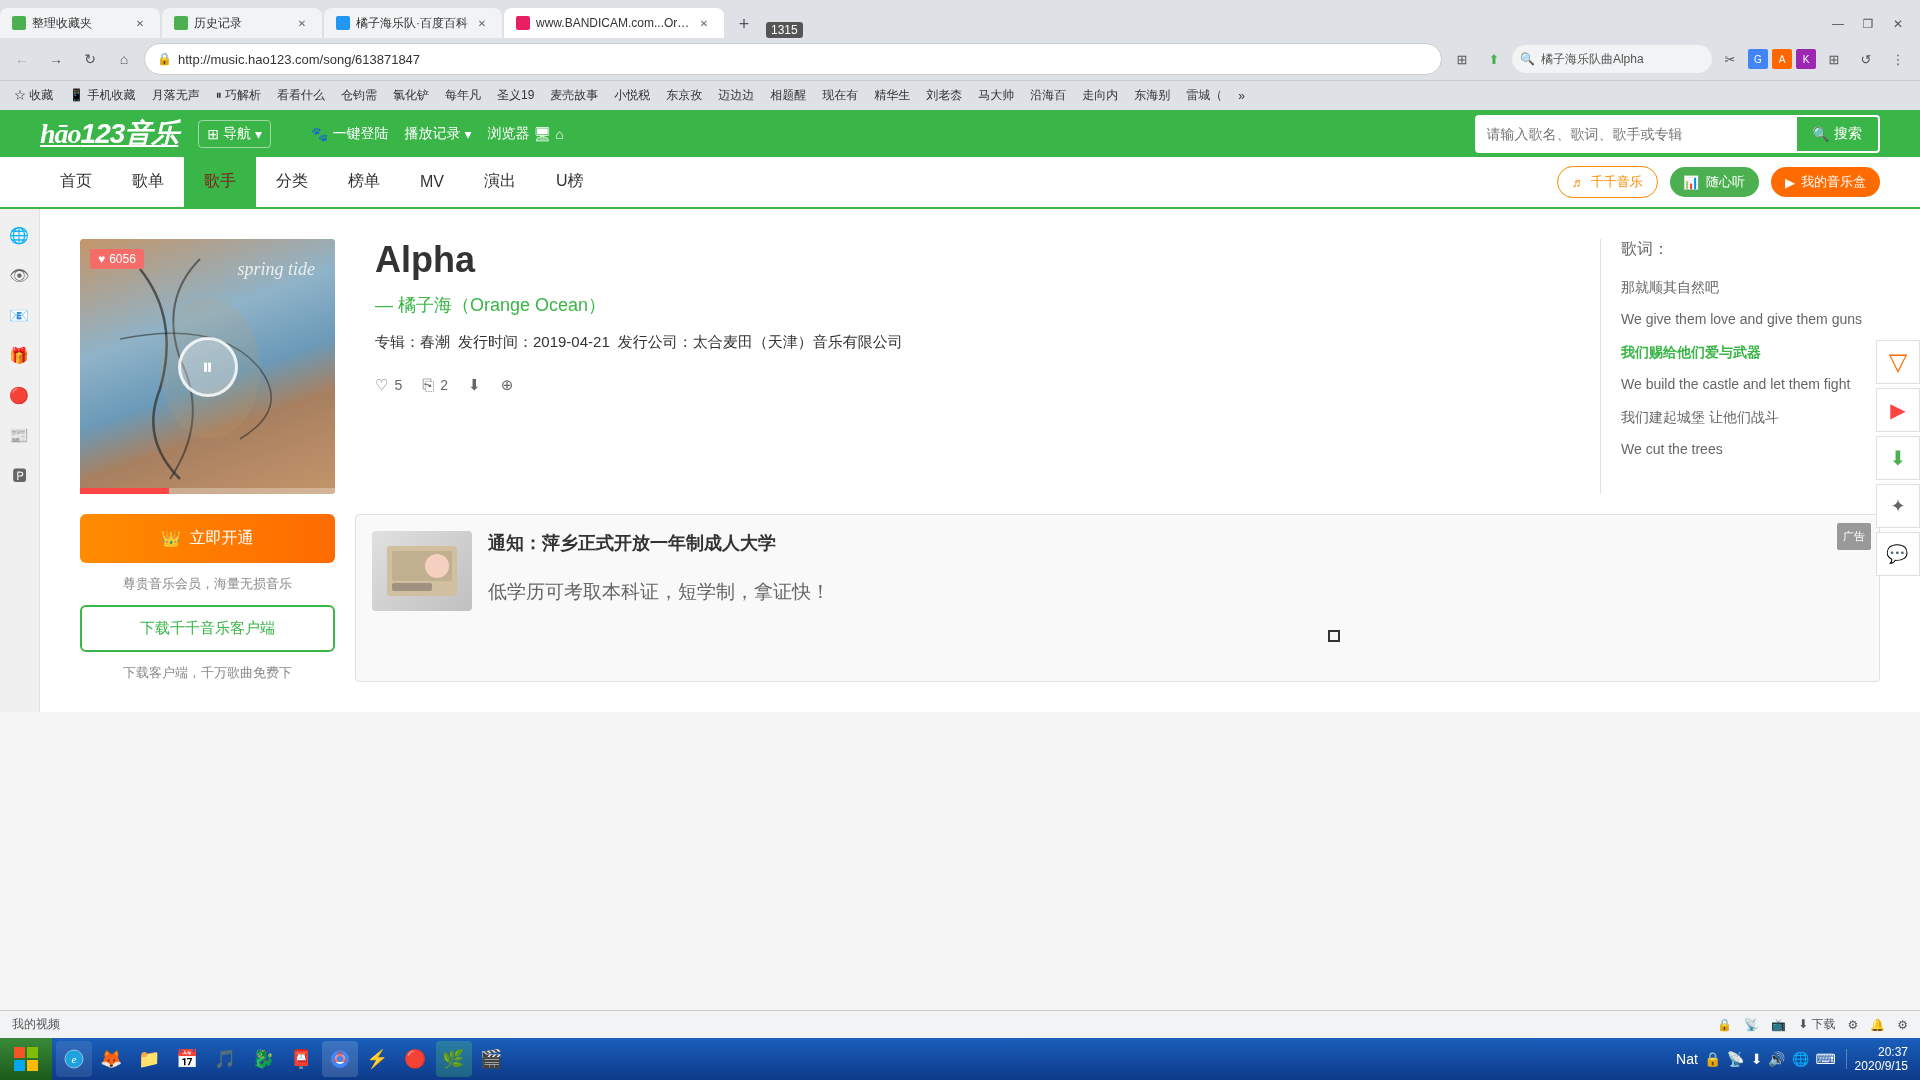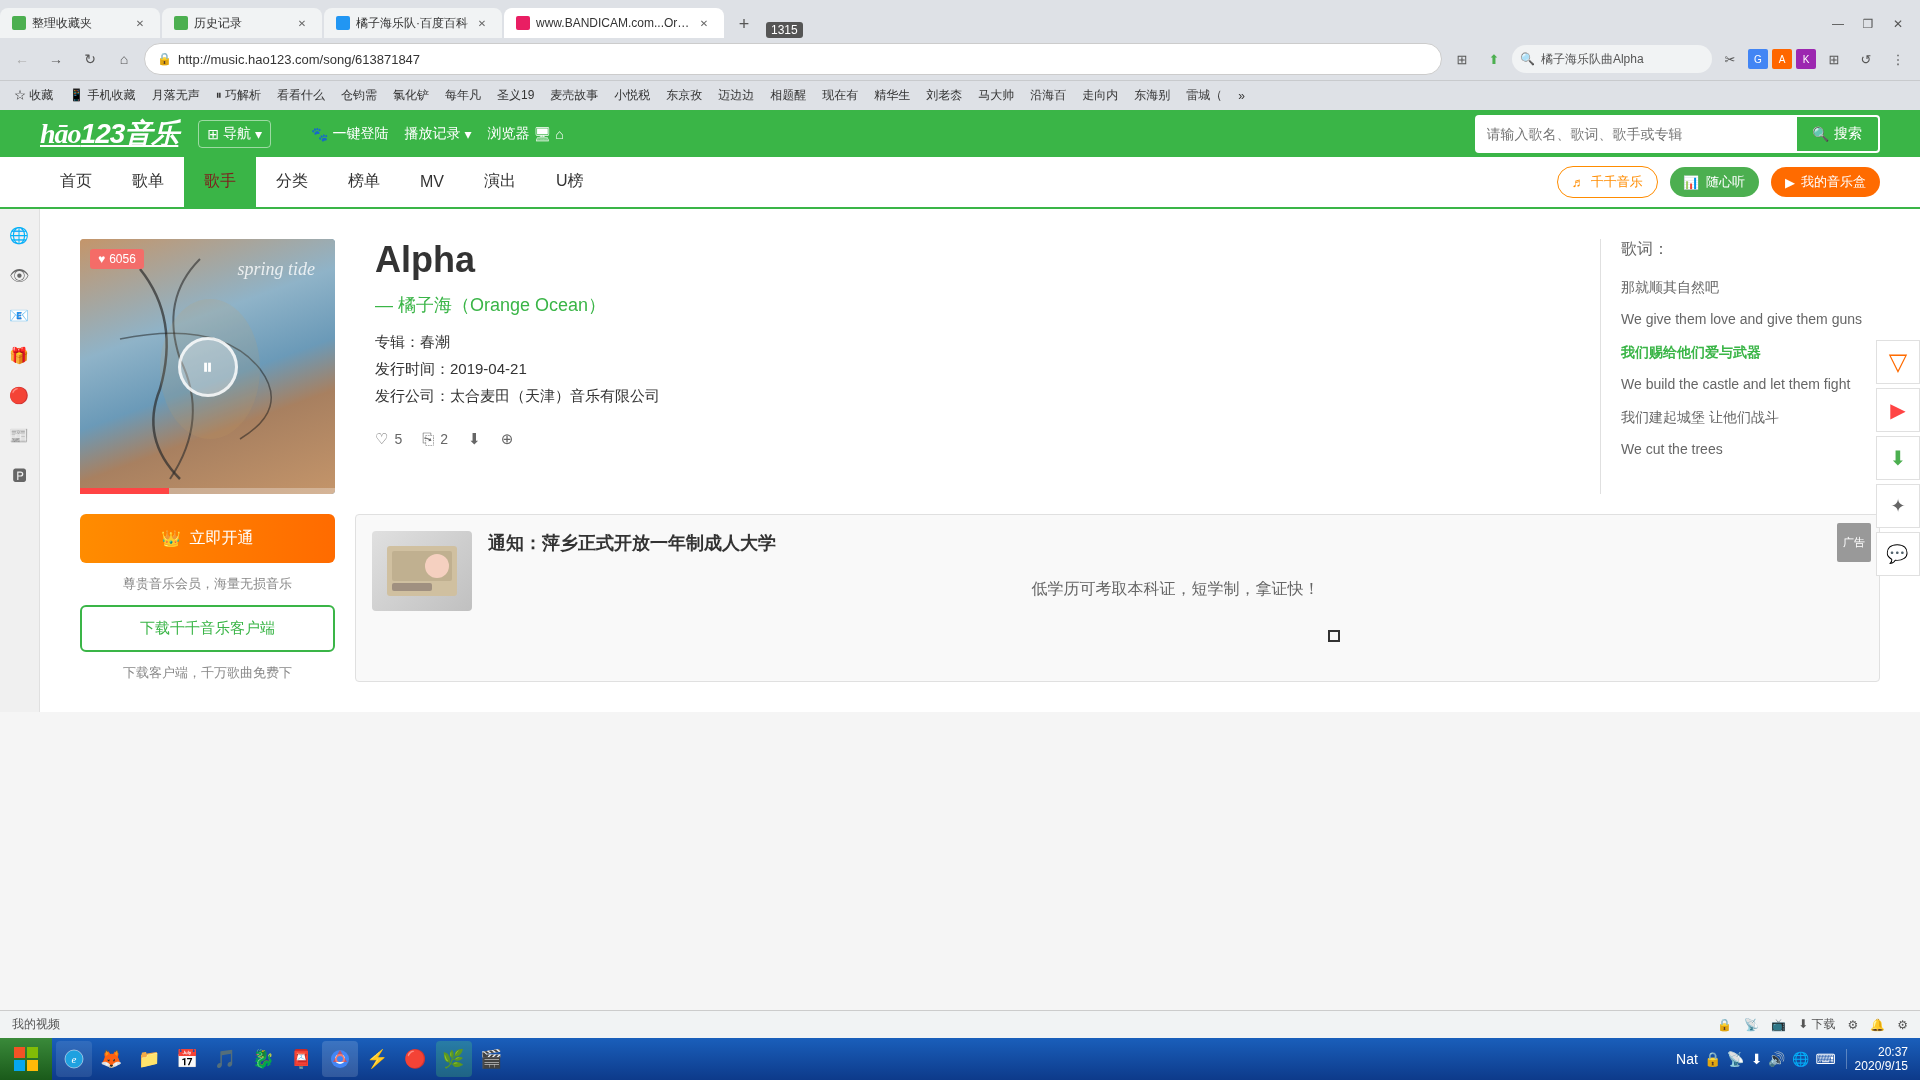--- a/index.html
+++ b/index.html
@@ -73,21 +73,21 @@
     .play-btn-overlay { position: absolute; top: 50%; left: 50%; transform: translate(-50%, -50%); width: 60px; height: 60px; background: rgba(255,255,255,0.3); border-radius: 50%; border: 3px solid rgba(255,255,255,0.8); display: flex; align-items: center; justify-content: center; font-size: 22px; color: #fff; cursor: pointer; }
     .like-badge { position: absolute; top: 10px; left: 10px; background: rgba(255,100,100,0.85); color: #fff; font-size: 12px; padding: 3px 8px; border-radius: 3px; display: flex; align-items: center; gap: 4px; }
     .progress-bar-wrapper { position: absolute; bottom: 0; left: 0; right: 0; height: 6px; background: rgba(255,255,255,0.3); }
     .progress-bar-fill { height: 100%; background: #ff4444; width: 35%; }
 
     
     .song-info { flex: 1; }
     .song-title { font-size: 36px; font-weight: bold; color: #333; margin-bottom: 12px; }
     .song-artist { font-size: 18px; color: #666; margin-bottom: 16px; }
     .song-artist span { color: #3ab547; cursor: pointer; }
-    .song-meta { display: flex; flex-direction: column; gap: 8px; margin-bottom: 24px; }
+    .song-meta { display: flex; flex-direction: row; gap: 8px; margin-bottom: 24px; }
     .song-meta-item { font-size: 15px; color: #555; }
     .song-meta-item span { color: #333; }
     .song-actions { display: flex; align-items: center; gap: 20px; margin-top: 10px; }
     .action-btn { display: flex; align-items: center; gap: 6px; color: #666; cursor: pointer; font-size: 15px; }
     .action-count { font-size: 14px; }
 
     
     .lyrics-panel { width: 280px; flex-shrink: 0; border-left: 1px solid #e0e0e0; padding-left: 20px; }
     .lyrics-label { font-size: 16px; color: #666; margin-bottom: 16px; }
     .lyrics-line { font-size: 14px; color: #666; margin-bottom: 10px; line-height: 1.6; }
@@ -96,25 +96,25 @@
     
     .bottom-section { display: flex; gap: 20px; }
 
     .vip-card { width: 255px; flex-shrink: 0; display: flex; flex-direction: column; gap: 12px; }
     .vip-btn { background: linear-gradient(90deg, #ff8c00, #ff6b00); color: #fff; border: none; border-radius: 6px; padding: 14px; font-size: 16px; cursor: pointer; text-align: center; display: flex; align-items: center; justify-content: center; gap: 8px; }
     .vip-desc { text-align: center; color: #888; font-size: 13px; }
     .download-btn { background: #fff; color: #3ab547; border: 2px solid #3ab547; border-radius: 6px; padding: 12px; font-size: 15px; cursor: pointer; text-align: center; }
     .download-desc { text-align: center; color: #888; font-size: 13px; }
 
     .ad-section { flex: 1; background: #f9f9f9; border: 1px solid #e0e0e0; border-radius: 4px; padding: 16px; display: flex; gap: 16px; position: relative; min-height: 100px; }
-    .ad-label { position: absolute; top: 8px; right: 8px; background: #999; color: #fff; font-size: 11px; padding: 12px 6px; border-radius: 2px; }
+    .ad-label { position: absolute; top: 8px; right: 8px; background: #999; color: #fff; font-size: 11px; padding: 6px 6px; border-radius: 2px; }
     .ad-image { width: 100px; height: 80px; background: linear-gradient(135deg, #e0e0e0, #c0c0c0); border-radius: 4px; display: flex; align-items: center; justify-content: center; overflow: hidden; }
     .ad-content { flex: 1; }
     .ad-title { font-size: 18px; font-weight: bold; color: #333; margin-bottom: 24px; }
-    .ad-desc { font-size: 16px; color: #666; text-align: center; }
+    .ad-desc { font-size: 19px; color: #666; }
 
     
     .taskbar { position: fixed; bottom: 0; left: 0; right: 0; height: 42px; background: linear-gradient(to bottom, #1a5fbb, #0d3a8a); display: flex; align-items: center; z-index: 1000; }
     .taskbar-start { width: 52px; height: 42px; background: linear-gradient(to bottom, #3a8a3a, #1a5a1a); display: flex; align-items: center; justify-content: center; cursor: pointer; }
     .taskbar-apps { display: flex; align-items: center; gap: 2px; padding: 0 4px; }
     .taskbar-app { width: 36px; height: 36px; display: flex; align-items: center; justify-content: center; border-radius: 4px; cursor: pointer; font-size: 18px; }
     .taskbar-right { margin-left: auto; display: flex; align-items: center; gap: 4px; padding: 0 12px; color: #fff; font-size: 12px; }
 
     
     .browser-status { position: fixed; bottom: 42px; left: 0; right: 0; height: 28px; background: #f1f3f4; border-top: 1px solid #ccc; display: flex; align-items: center; padding: 0 12px; font-size: 12px; color: #555; gap: 16px; }

